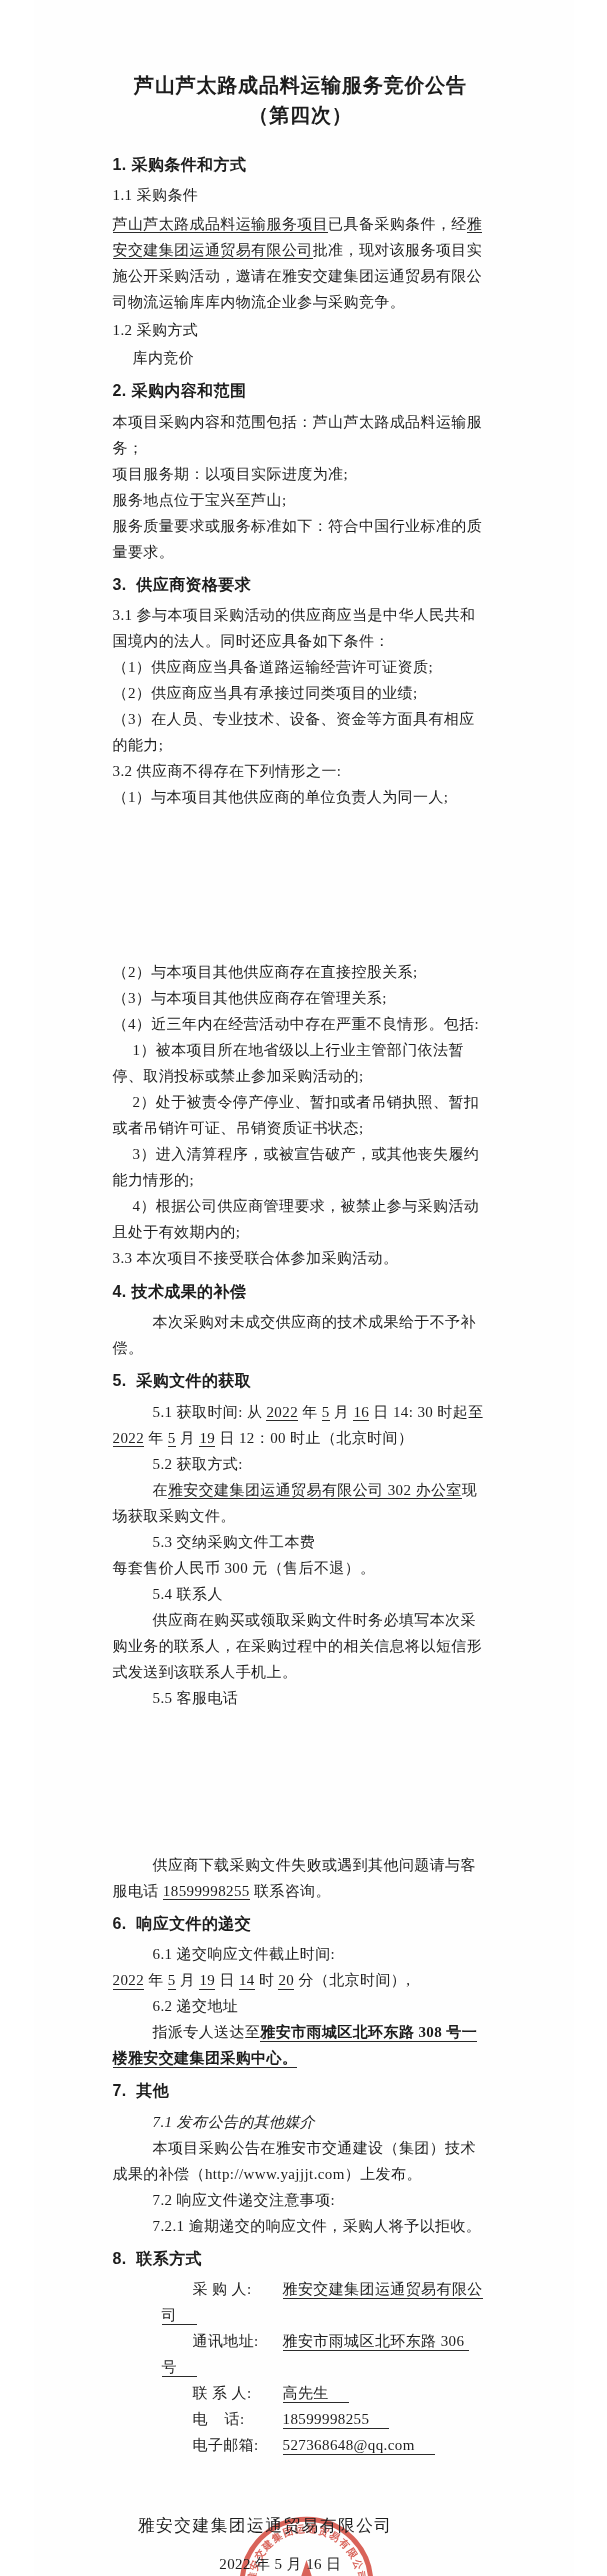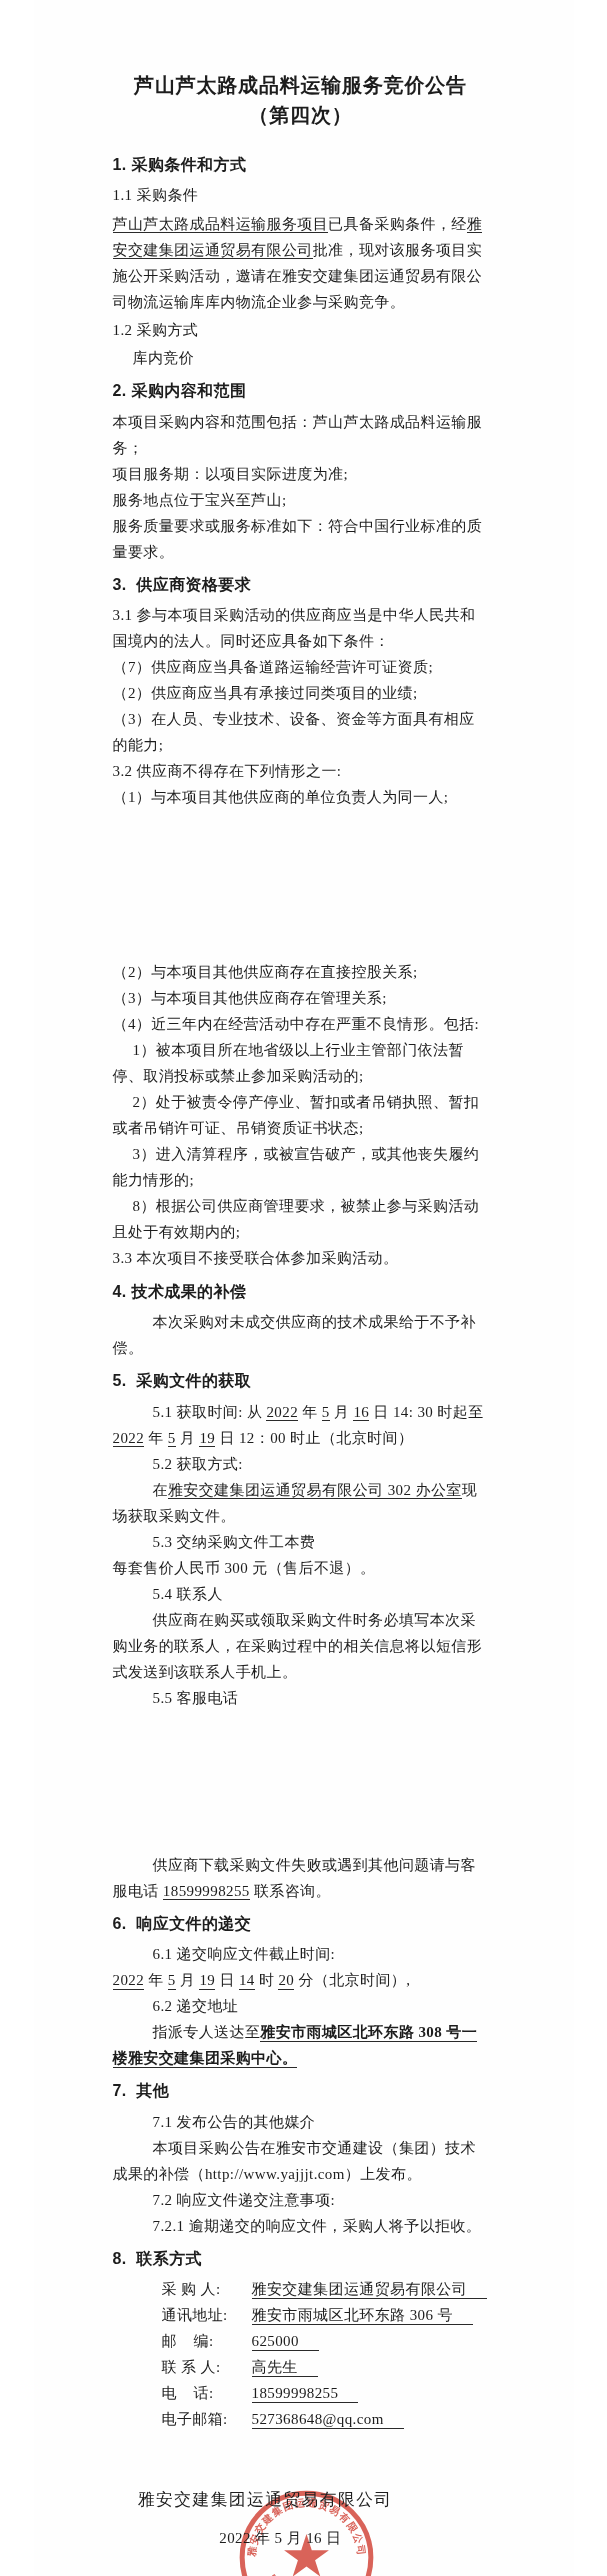--- a/index.html
+++ b/index.html
@@ -22,21 +22,21 @@
   .line{margin:0;font-size:15px;line-height:26px;white-space:pre-wrap;letter-spacing:0.4px;}
   .heading{
     font-family:"Liberation Sans","DejaVu Sans",sans-serif;
     font-weight:700;font-size:16px;line-height:30px;margin:5.3px 0 2.3px;
   }
   .subheading{margin:2.3px 0;}
   .body{margin:0;}
   .u{border-bottom:1.5px solid #2a2a2a;padding-bottom:0.8px;}
   .b{font-weight:700;}
   .kv{padding-left:49px;}
-  .kv-label{display:inline-block;width:90px;}
+  .kv-label{display:inline-block;width:90px;margin-left:31px;}
   .kv .u{padding-right:20px;}
   .page-gap{width:100%;}
   .footer{position:relative;margin-top:20px;height:190px;}
   .sign-company{text-align:right;padding-right:96px;font-size:16.7px;letter-spacing:1.5px;margin-top:55px;position:relative;z-index:2;}
   .sign-date{text-align:right;padding-right:147px;font-size:15px;margin-top:12px;position:relative;z-index:2;}
   .seal{position:absolute;z-index:1;}
   .seal-big{top:-1.5px;right:111px;opacity:.78;}
   .seal-edge-top{top:237px;left:568px;opacity:.35;transform:rotate(8deg);}
   .seal-edge-mid{top:1083px;left:558px;opacity:.6;transform:rotate(-15deg);}
   .seal-edge-low{top:1954px;left:558px;opacity:.62;transform:rotate(168deg);}
@@ -60,61 +60,60 @@
         <p class="line body"><span class="u">芦山芦太路成品料运输服务项目</span><span>已具备采购条件，经</span><span class="u">雅安交建集团运通贸易有限公司</span><span>批准，现对该服务项目实施公开采购活动，邀请在雅安交建集团运通贸易有限公司物流运输库库内物流企业参与采购竞争。</span></p>
         <p class="line subheading">1.2 采购方式</p>
         <p class="line body" style="text-indent: 20px;">库内竞价</p>
         <p class="line heading">2. 采购内容和范围</p>
         <p class="line body">本项目采购内容和范围包括：芦山芦太路成品料运输服务；</p>
         <p class="line body">项目服务期：以项目实际进度为准;</p>
         <p class="line body">服务地点位于宝兴至芦山;</p>
         <p class="line body">服务质量要求或服务标准如下：符合中国行业标准的质量要求。</p>
         <p class="line heading">3.  供应商资格要求</p>
         <p class="line body">3.1 参与本项目采购活动的供应商应当是中华人民共和国境内的法人。同时还应具备如下条件：</p>
-        <p class="line body">（7）供应商应当具备道路运输经营许可证资质;</p>
+        <p class="line body">（1）供应商应当具备道路运输经营许可证资质;</p>
         <p class="line body">（2）供应商应当具有承接过同类项目的业绩;</p>
         <p class="line body">（3）在人员、专业技术、设备、资金等方面具有相应的能力;</p>
         <p class="line body">3.2 供应商不得存在下列情形之一:</p>
         <p class="line body">（1）与本项目其他供应商的单位负责人为同一人;</p>
         <div class="page-gap" style="height: 149px;"></div>
         <p class="line body">（2）与本项目其他供应商存在直接控股关系;</p>
         <p class="line body">（3）与本项目其他供应商存在管理关系;</p>
         <p class="line body">（4）近三年内在经营活动中存在严重不良情形。包括:</p>
         <p class="line body" style="text-indent: 20px;">1）被本项目所在地省级以上行业主管部门依法暂停、取消投标或禁止参加采购活动的;</p>
         <p class="line body" style="text-indent: 20px;">2）处于被责令停产停业、暂扣或者吊销执照、暂扣或者吊销许可证、吊销资质证书状态;</p>
         <p class="line body" style="text-indent: 20px;">3）进入清算程序，或被宣告破产，或其他丧失履约能力情形的;</p>
-        <p class="line body" style="text-indent: 20px;">8）根据公司供应商管理要求，被禁止参与采购活动且处于有效期内的;</p>
+        <p class="line body" style="text-indent: 20px;">4）根据公司供应商管理要求，被禁止参与采购活动且处于有效期内的;</p>
         <p class="line body">3.3 本次项目不接受联合体参加采购活动。</p>
         <p class="line heading">4. 技术成果的补偿</p>
         <p class="line body" style="text-indent: 40px;">本次采购对未成交供应商的技术成果给于不予补偿。</p>
         <p class="line heading">5.  采购文件的获取</p>
         <p class="line body" style="text-indent: 40px;"><span>5.1 获取时间: 从 </span><span class="u">2022</span><span> 年 </span><span class="u">5</span><span> 月 </span><span class="u">16</span><span> 日 14: 30 时起至 </span><span class="u">2022</span><span> 年 </span><span class="u">5</span><span> 月 </span><span class="u">19</span><span> 日 12：00 时止（北京时间）</span></p>
         <p class="line body" style="text-indent: 40px;">5.2 获取方式:</p>
         <p class="line body" style="text-indent: 40px;"><span>在</span><span class="u">雅安交建集团运通贸易有限公司 302 办公室</span><span>现场获取采购文件。</span></p>
         <p class="line body" style="text-indent: 40px;">5.3 交纳采购文件工本费</p>
         <p class="line body">每套售价人民币 300 元（售后不退）。</p>
         <p class="line body" style="text-indent: 40px;">5.4 联系人</p>
         <p class="line body" style="text-indent: 40px;">供应商在购买或领取采购文件时务必填写本次采购业务的联系人，在采购过程中的相关信息将以短信形式发送到该联系人手机上。</p>
         <p class="line body" style="text-indent: 40px;">5.5 客服电话</p>
         <div class="page-gap" style="height: 141px;"></div>
         <p class="line body" style="text-indent: 40px;"><span>供应商下载采购文件失败或遇到其他问题请与客服电话 </span><span class="u">18599998255</span><span> 联系咨询。</span></p>
         <p class="line heading">6.  响应文件的递交</p>
         <p class="line body" style="text-indent: 40px;">6.1 递交响应文件截止时间:</p>
         <p class="line body"><span class="u">2022</span><span> 年 </span><span class="u">5</span><span> 月 </span><span class="u">19</span><span> 日 </span><span class="u">14</span><span> 时 </span><span class="u">20</span><span> 分（北京时间）,</span></p>
         <p class="line body" style="text-indent: 40px;">6.2 递交地址</p>
         <p class="line body" style="text-indent: 40px;"><span>指派专人送达至</span><span class="u b">雅安市雨城区北环东路 308 号一楼雅安交建集团采购中心。</span></p>
         <p class="line heading">7.  其他</p>
-        <p class="line body" style="text-indent: 40px;">7.1 发布公告的其他媒介</p>
+        <p class="line body" style="text-indent: 40px; font-style: italic;">7.1 发布公告的其他媒介</p>
         <p class="line body" style="text-indent: 40px;">本项目采购公告在雅安市交通建设（集团）技术成果的补偿（http://www.yajjjt.com）上发布。</p>
         <p class="line body" style="text-indent: 40px;">7.2 响应文件递交注意事项:</p>
         <p class="line body" style="text-indent: 40px;">7.2.1 逾期递交的响应文件，采购人将予以拒收。</p>
         <p class="line heading">8.  联系方式</p>
         <p class="line kv"><span class="kv-label">采 购 人:</span><span class="u">雅安交建集团运通贸易有限公司</span></p>
         <p class="line kv"><span class="kv-label">通讯地址:</span><span class="u">雅安市雨城区北环东路 306 号</span></p>
-        <p class="line kv"><span class="kv-label">邮    编:</span><span class="u">625000</span></p>
         <p class="line kv"><span class="kv-label">联 系 人:</span><span class="u">高先生</span></p>
         <p class="line kv"><span class="kv-label">电    话:</span><span class="u">18599998255</span></p>
         <p class="line kv"><span class="kv-label">电子邮箱:</span><span class="u">527368648@qq.com</span></p>
       </div>
 
     <div class="footer">
       <p class="line sign-company">雅安交建集团运通贸易有限公司</p>
       <p class="line sign-date">2022 年 5 月 16 日</p>
 
       <svg class="seal seal-big" width="143" height="143" viewBox="-100 -100 200 200" style="color: rgb(207, 56, 44);">

